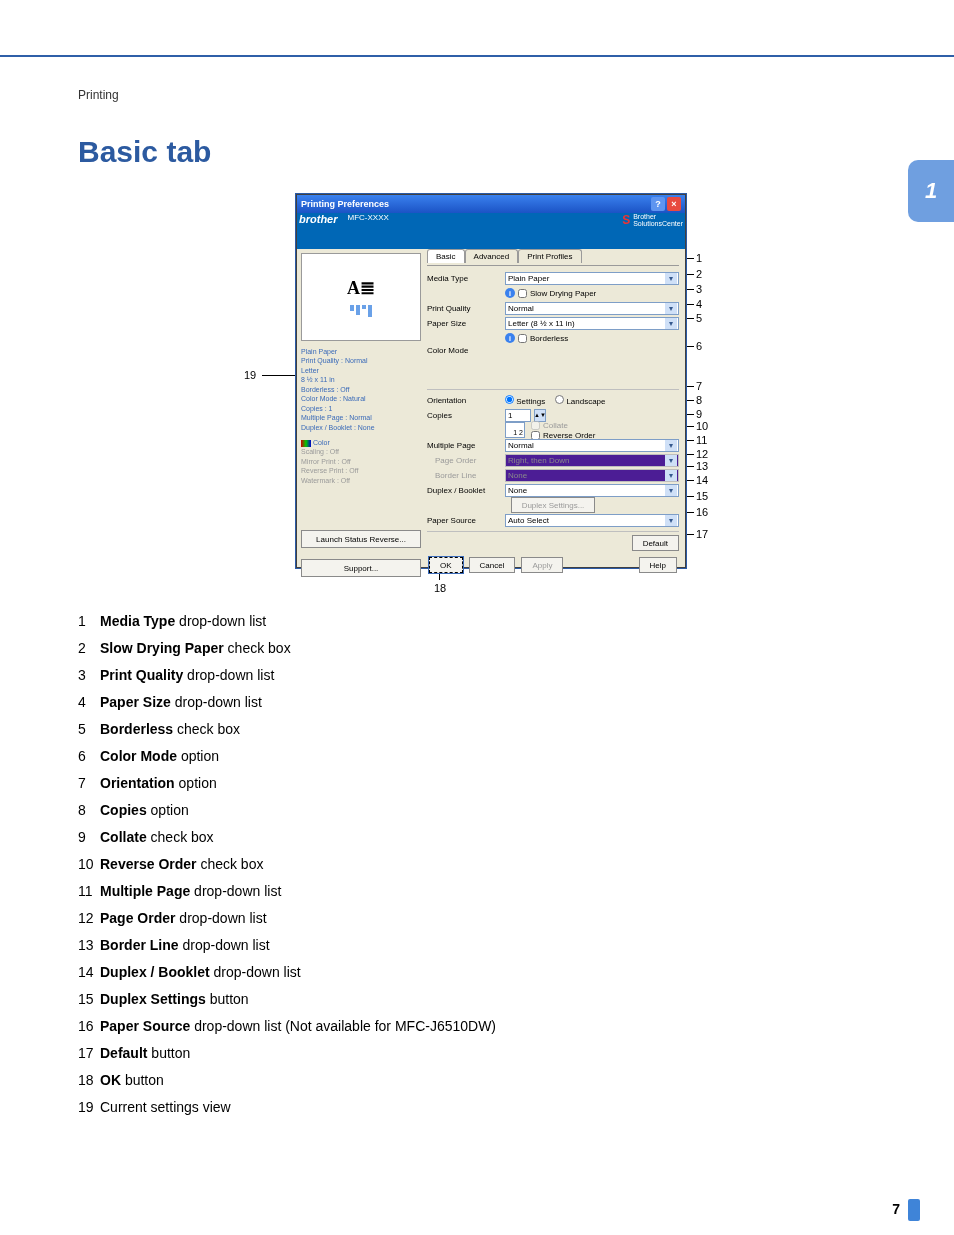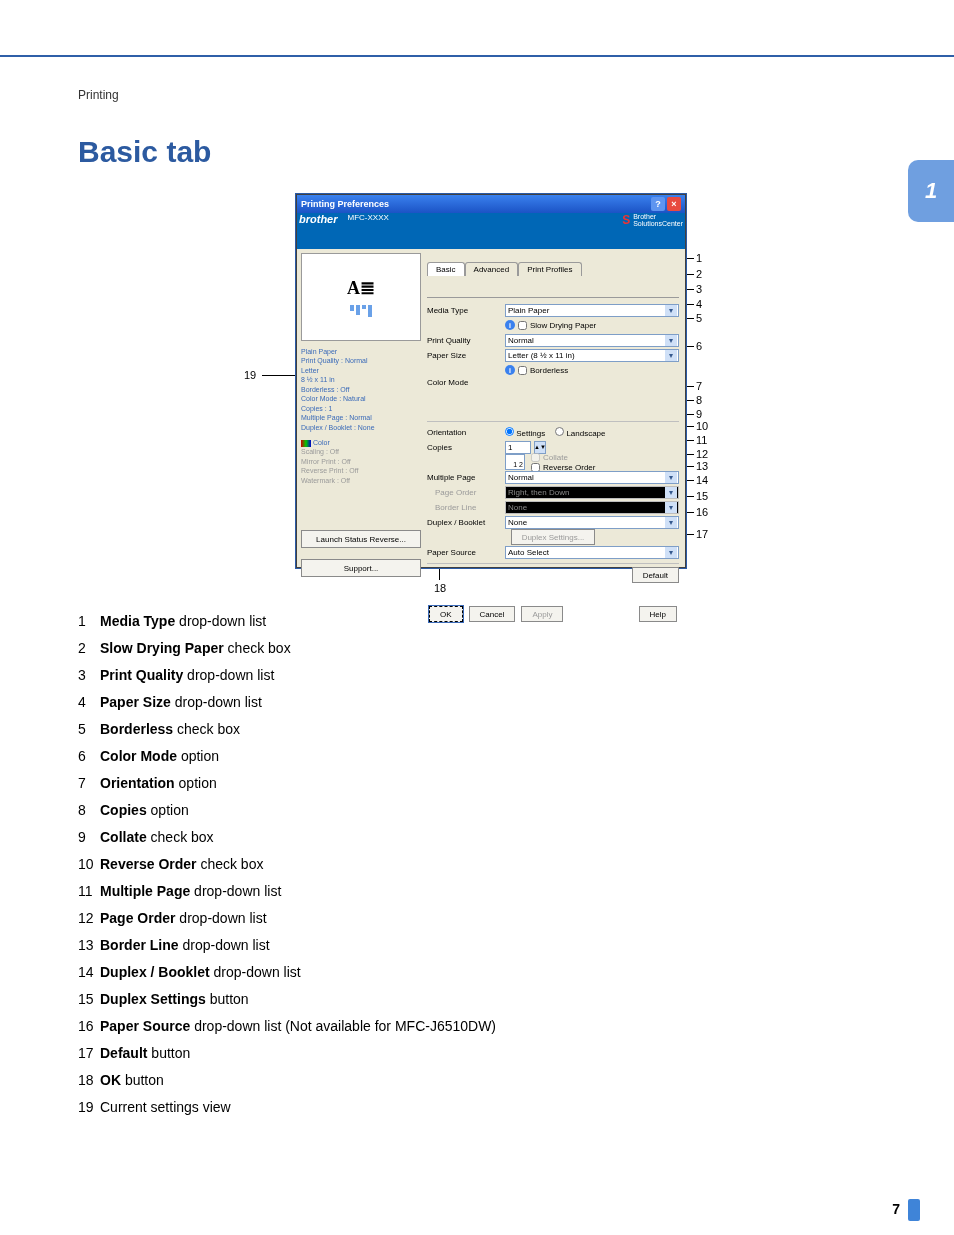--- a/index.html
+++ b/index.html
@@ -145,22 +145,22 @@
     margin-top: auto;
     height: 18px;
     background: #f4f3ee;
     border: 1px solid #8a8a8a;
     font-size: 8px;
   }
   .left-btn + .left-btn { margin-top: 11px; }
 
   .dlg-right {
     flex: 1;
-    padding: 13px 6px 4px 2px;
-    display: flex; flex-direction: column; gap: 19px;
+    padding: 0 6px 4px 2px;
+    display: flex; flex-direction: column;
   }
   .tabs { display: flex; gap: 0; margin-bottom:2px;}
   .tab {
     font-size: 8px;
     padding: 2px 8px;
     background: #ece9d8;
     border: 1px solid #9a9a9a;
     border-bottom: none;
     border-radius: 3px 3px 0 0;
   }
@@ -186,21 +186,21 @@
   .dd {
     flex: 1;
     height: 13px;
     background: #fff;
     border: 1px solid #7e9ec7;
     font-size: 8px;
     padding: 0 2px;
     display: flex; align-items: center;
     position: relative;
   }
-  .dd.disabled { background:#000000; color:#8a8a8a; border-color:#bdbdbd;}
+  .dd.disabled { background:#4c1d95; color:#8a8a8a; border-color:#bdbdbd;}
   .dd::after {
     content: "▾";
     position: absolute; right: 1px; top: 0;
     width: 12px; height: 100%;
     background: #cfe0f7;
     color: #35598e;
     font-size: 8px;
     display: flex; align-items: center; justify-content: center;
   }
   .chk { display:flex; align-items:center; gap:3px; font-size:8px;}

